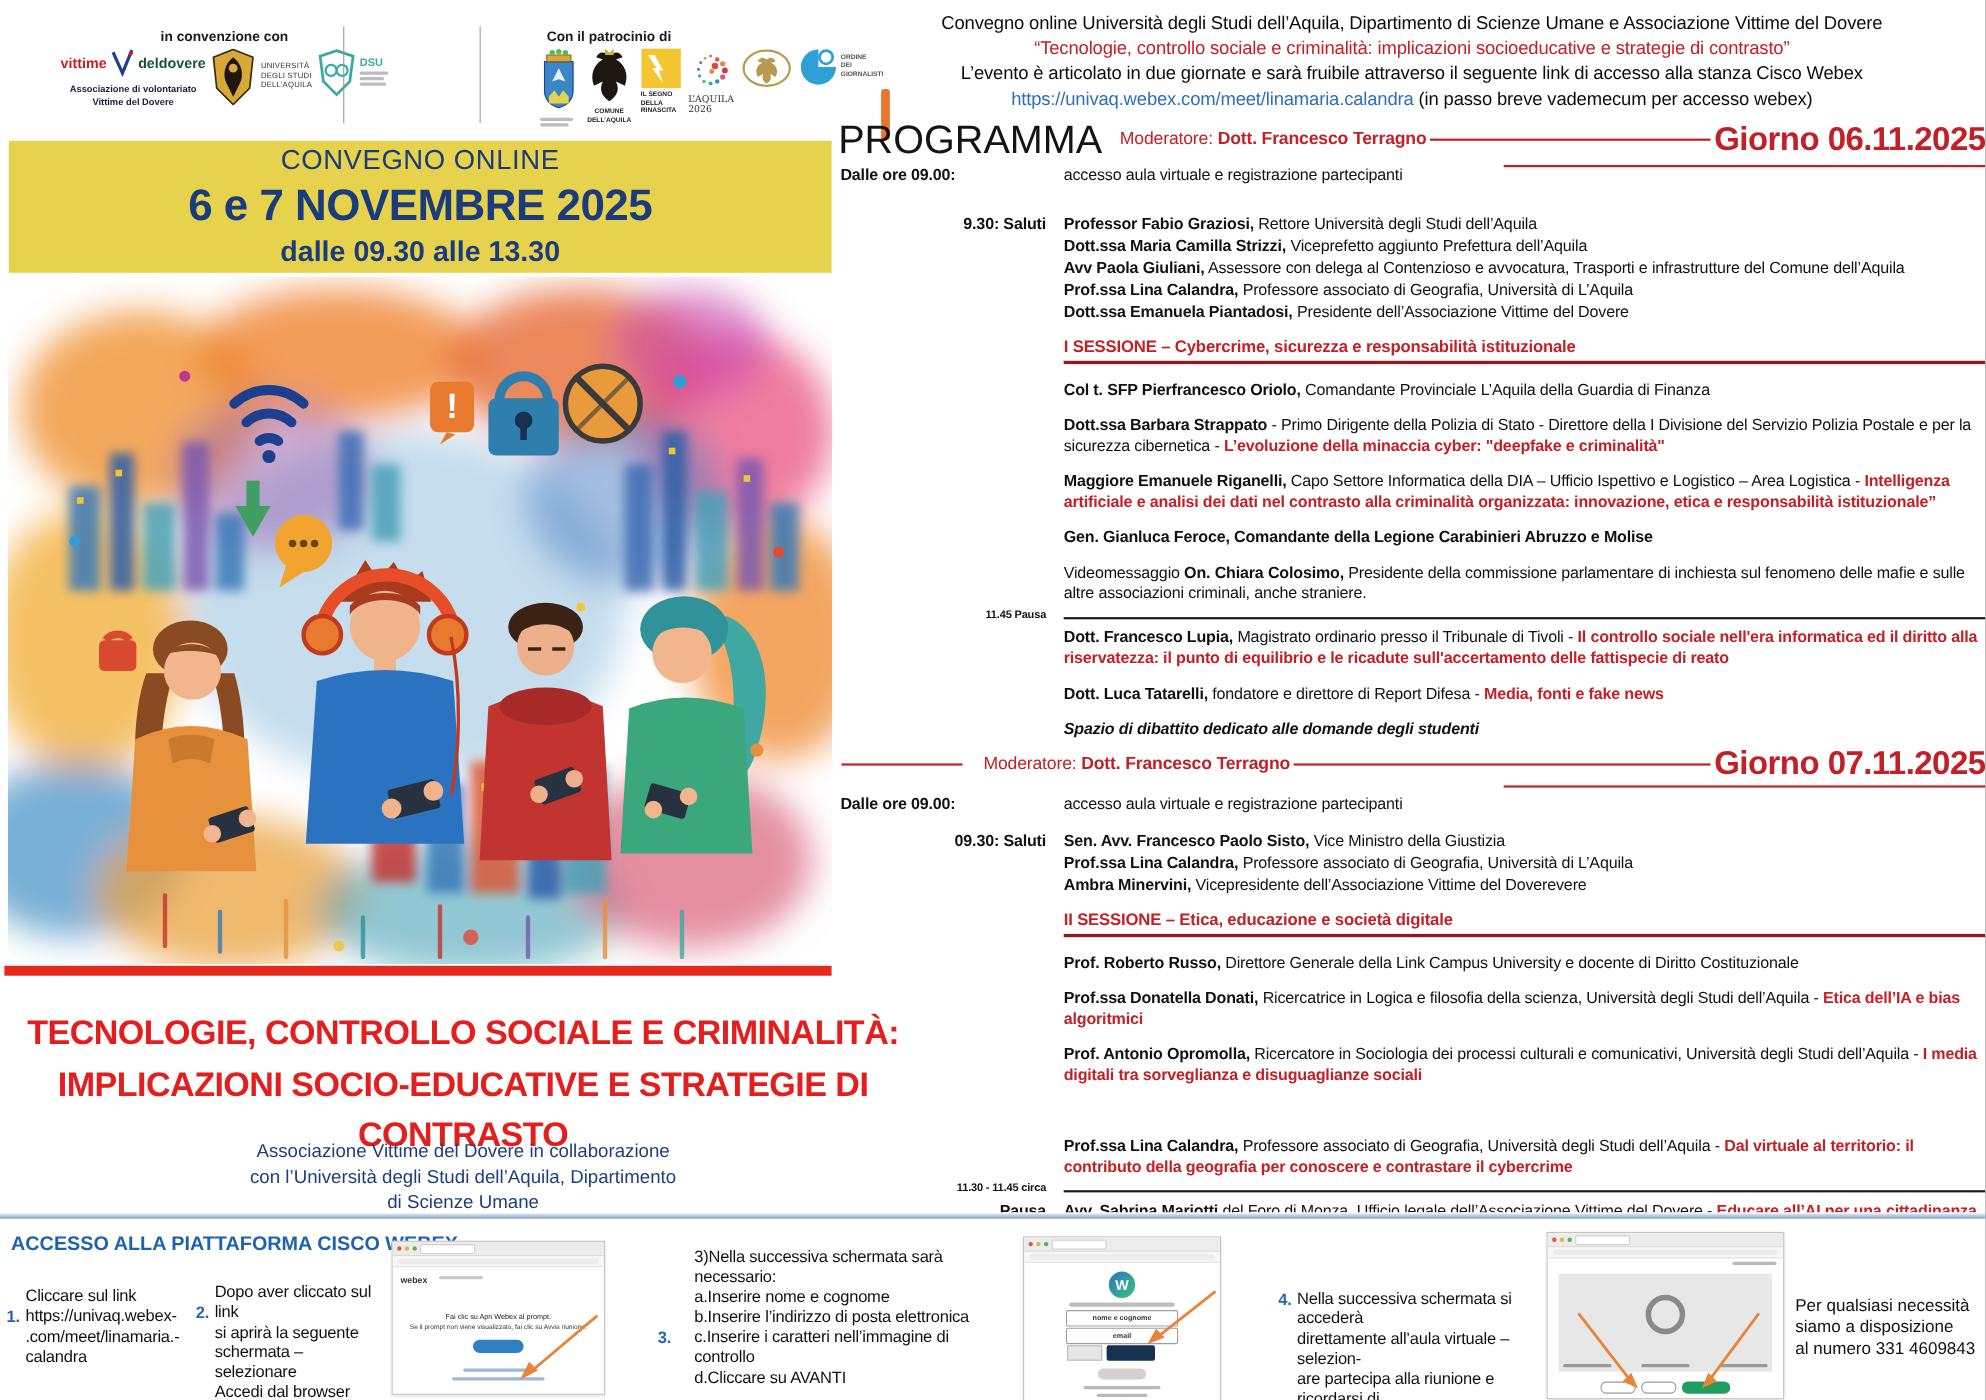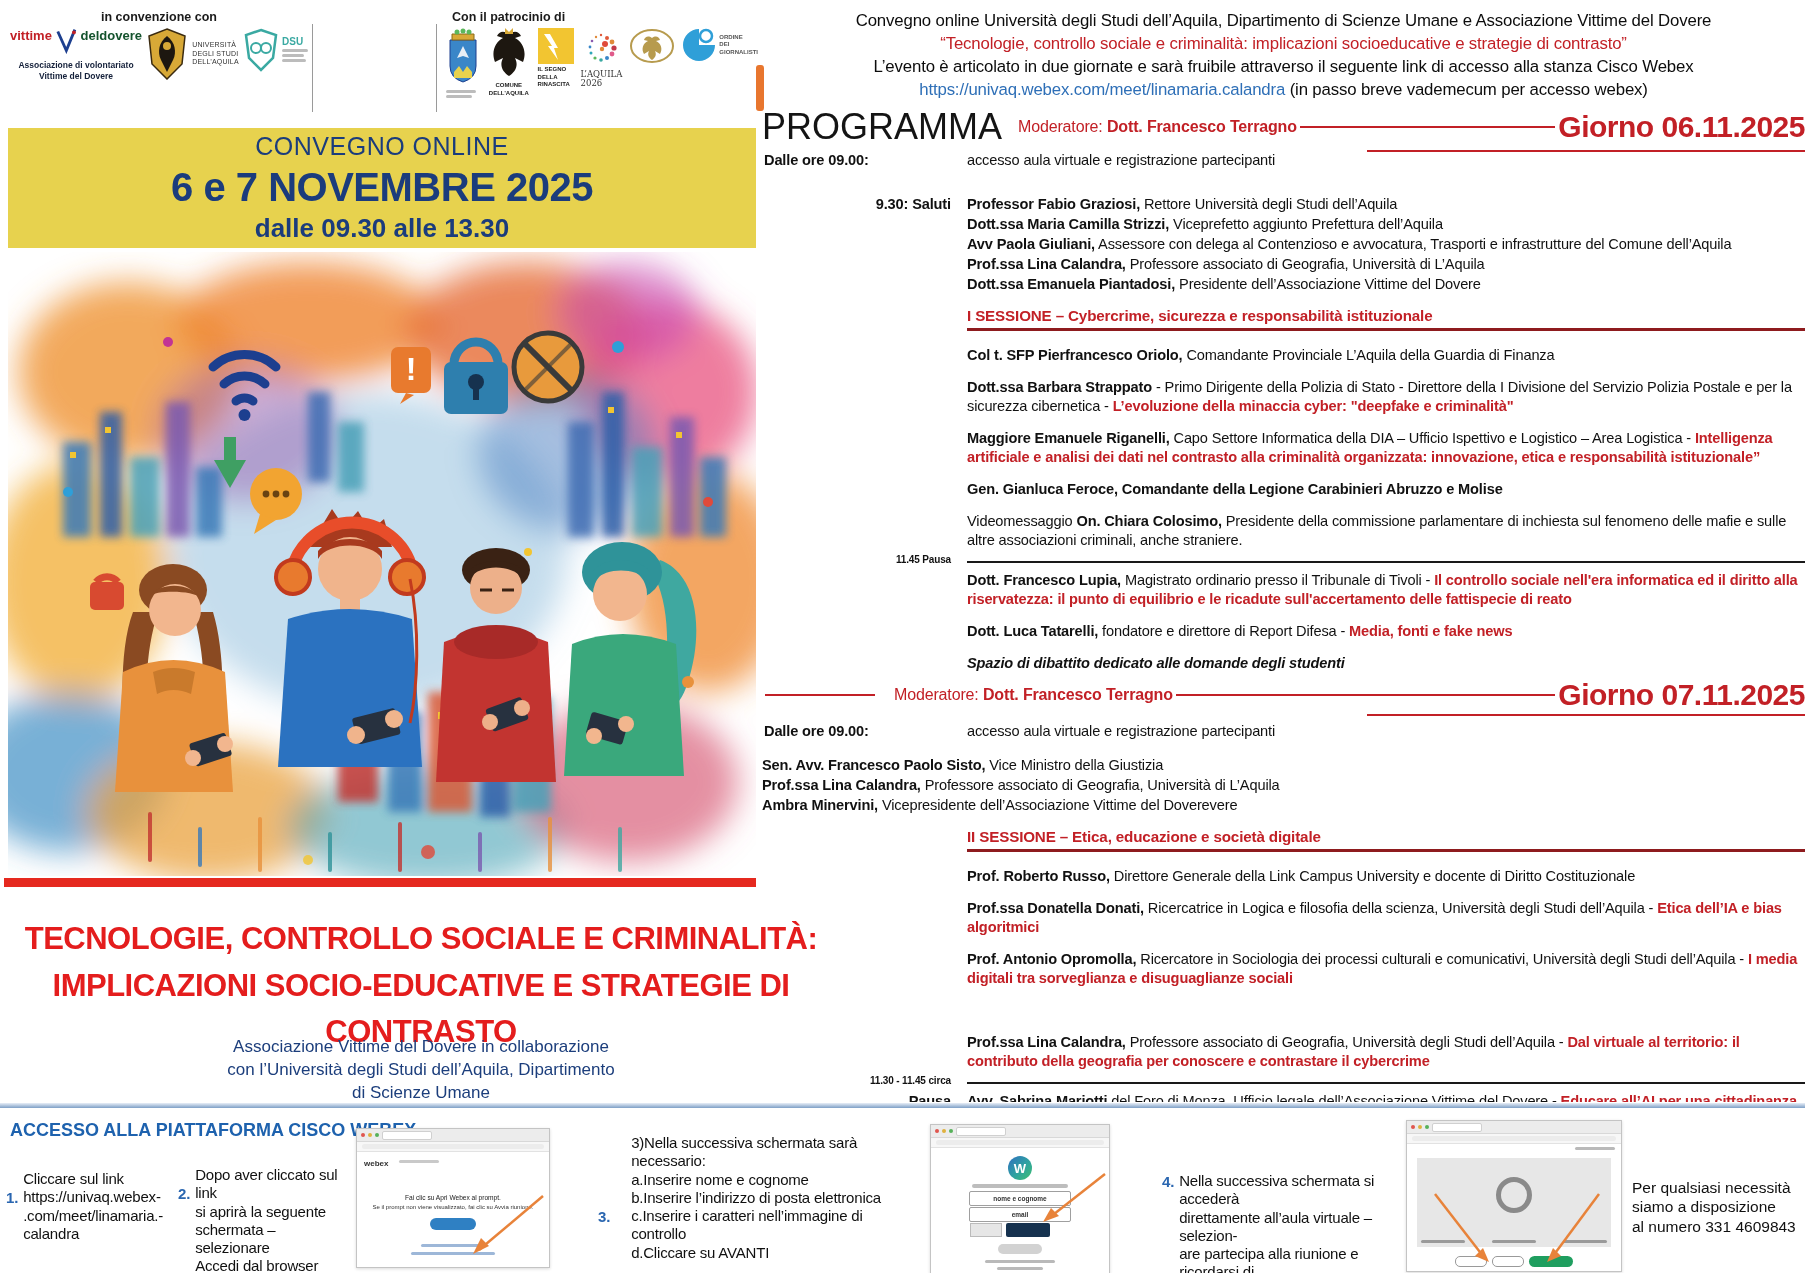--- a/index.html
+++ b/index.html
@@ -2,29 +2,29 @@
 <html><head>
 <meta charset="utf-8">
 <style>
   html,body{margin:0;padding:0;background:#888;}
   .page{position:relative;width:1805px;height:1273px;background:#fff;overflow:hidden;
         font-family:"Liberation Sans",sans-serif;color:#111;}
   
   .left-col{position:absolute;left:0;top:0;width:760px;height:1105px;}
   
   .logo-strip{position:absolute;left:0;top:10px;width:760px;height:112px;font-size:11px;}
-  .lg-group{position:absolute;top:0;height:112px;}
+  .lg-group{position:absolute;top:16px;height:112px;margin-left:45px;}
   .lg-label{font-weight:bold;font-size:12.5px;color:#1a1a1a;text-align:center;margin-bottom:4px;}
   .lg-div{position:absolute;top:14px;width:1px;height:88px;background:#9a9a9a;}
   .g1{left:10px;width:298px;}
   .g2{left:322px;width:106px;}
   .g3{left:446px;width:312px;}
   .lg-row{display:flex;align-items:flex-start;justify-content:space-between;}
   .vd{width:132px;text-align:center;}
-  .vd-row{display:flex;justify-content:center;gap:2px;}
+  .vd-row{display:flex;align-items:center;justify-content:center;gap:2px;}
   .vd-red{color:#c22026;font-weight:bold;font-size:13px;}
   .vd-blue{color:#14532d;font-weight:bold;font-size:13px;}
   .vd-cap{font-size:8.5px;font-weight:bold;color:#14203a;line-height:1.25;margin-top:6px;}
   .crest-txt{font-size:7px;line-height:1.2;color:#333;letter-spacing:.2px;}
   .dsu-abbr{font-size:10px;font-weight:bold;color:#3aa9a2;}
   .tbar{height:3px;background:#bcbcbc;border-radius:2px;margin:2px 0;}
   .cap6{font-size:6px;font-weight:bold;color:#222;line-height:1.25;text-align:left;}
   .cap6c{font-size:6px;font-weight:bold;color:#222;line-height:1.25;text-align:center;}
   .serifcap{font-family:"DejaVu Serif",serif;font-size:8.5px;color:#333;line-height:1.1;}
   .sliver{position:absolute;right:-6px;top:55px;width:8px;height:46px;background:#e8762e;border-radius:3px;}
@@ -533,20 +533,21 @@
     </div>
 
     <div id="day2-rows">
         <div class="prow" style="margin-bottom: 14px;">
           <div class="pt ta-l">Dalle ore 09.00:</div>
           <div class="pc">
             <p><span class="sg-n">accesso aula virtuale e registrazione partecipanti</span></p>
           </div>
         </div>
         <div class="prow" style="margin-bottom: 12px;">
+          <div class="pt">09.30: Saluti</div>
           <div class="pc">
             <p><span class="sg-b">Sen. Avv. Francesco Paolo Sisto,</span><span class="sg-n"> Vice Ministro della Giustizia</span></p>
             <p><span class="sg-b">Prof.ssa Lina Calandra,</span><span class="sg-n"> Professore associato di Geografia, Università  di L’Aquila</span></p>
             <p><span class="sg-b">Ambra Minervini,</span><span class="sg-n"> Vicepresidente dell’Associazione Vittime del Doverevere</span></p>
           </div>
         </div>
         <div class="sessionrow">
           <div class="session">II SESSIONE – Etica, educazione e società digitale</div>
         </div>
         <div class="prow">

